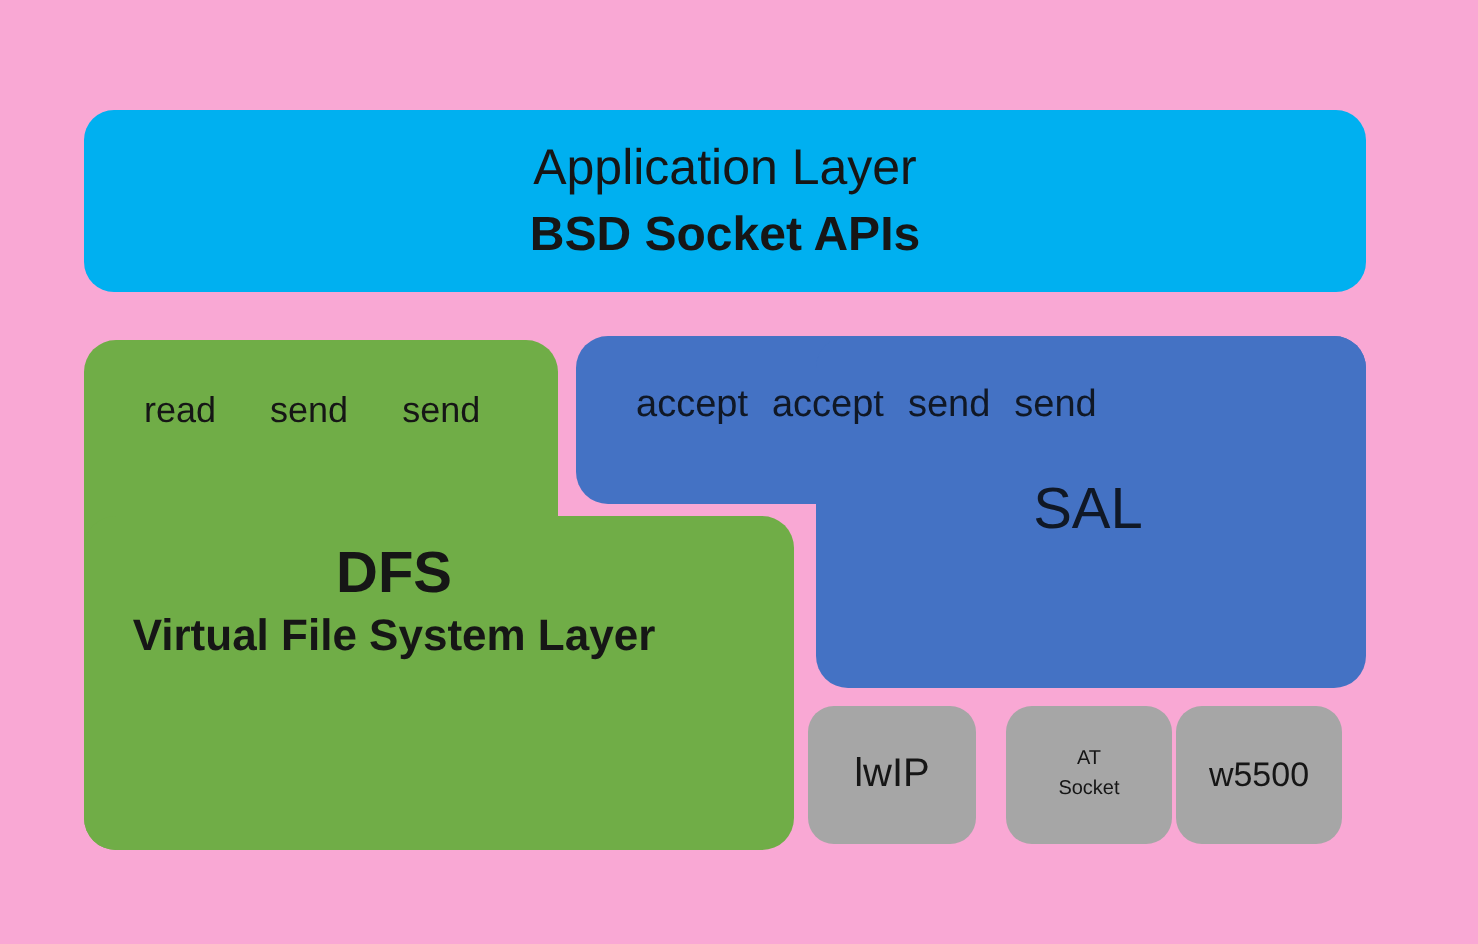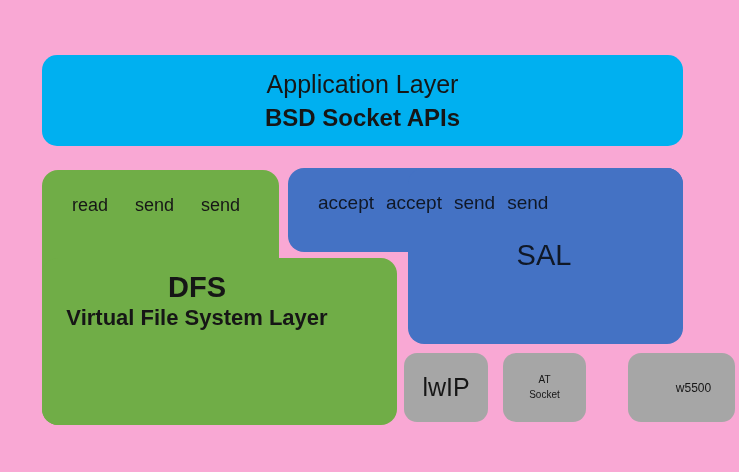--- a/index.html
+++ b/index.html
@@ -33,23 +33,23 @@
   .dfs-label{left:42px;top:271px;width:310px;font-weight:bold;}
   .sal-label{left:405px;top:229px;width:278px;color:#101826;margin-top:10px;}
   .acronym{font-size:29px;line-height:1.15;}
   .layer-name{font-size:22px;line-height:1.25;}
 
   
   .backend{
     top:353px;height:69px;background:#A6A6A6;border-radius:13px;
     display:flex;flex-direction:column;align-items:center;justify-content:center;text-align:center;
   }
-  .backend-lwip{left:404px;width:84px;font-size:25px;}
+  .backend-lwip{left:404px;width:84px;font-size:20px;}
   .backend-at{left:503px;width:83px;font-size:10px;line-height:1.45;}
-  .backend-w5500{left:628px;width:83px;font-size:12px;padding-left:24px;}
+  .backend-w5500{left:588px;width:83px;font-size:17px;}
 </style>
 </head>
 <body>
 
 <div class="canvas">
 
   <div class="abs app-box">
     <div class="app-title">Application Layer</div>
     <div class="app-sub">BSD Socket APIs</div>
   </div>

